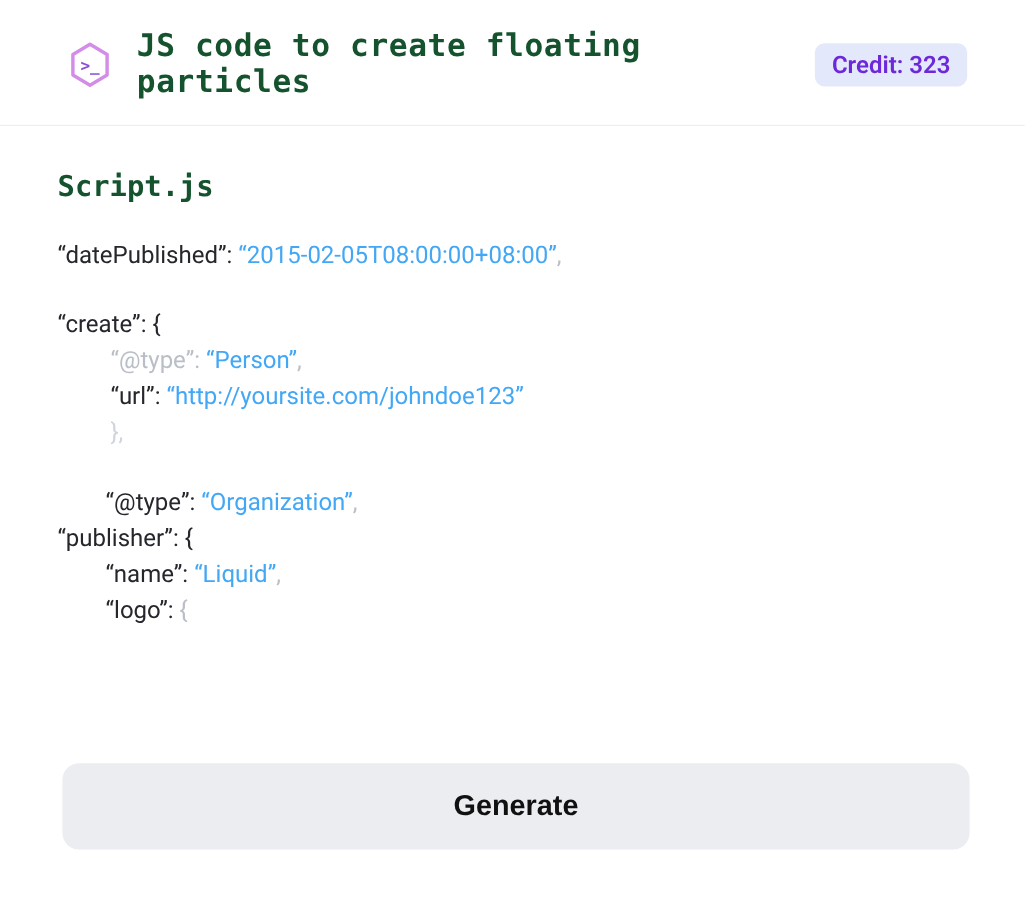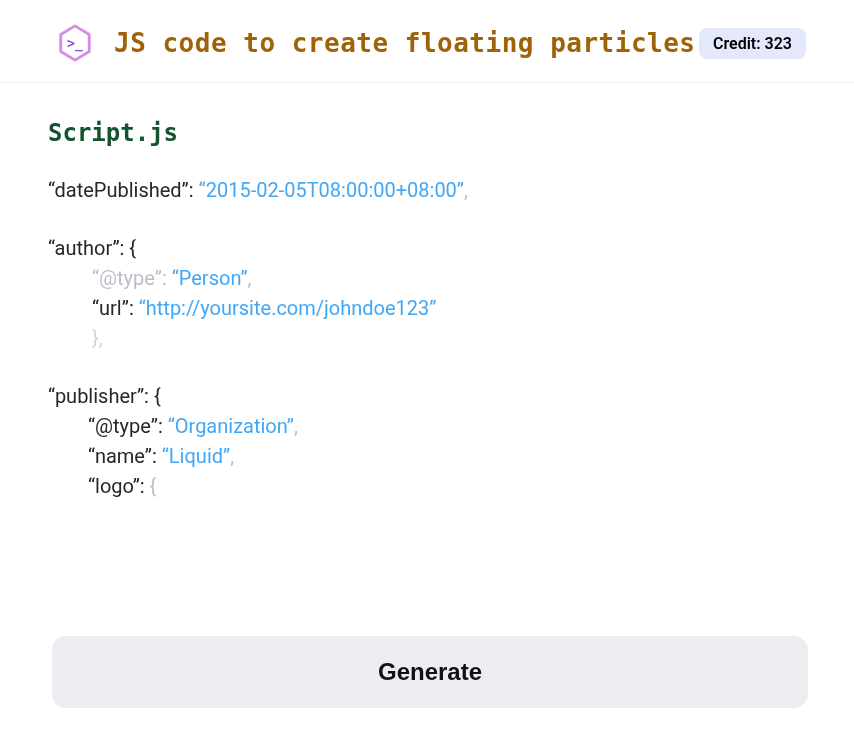--- a/index.html
+++ b/index.html
@@ -23,27 +23,27 @@
     width: 38px;
     height: 38px;
     margin-right: 20px;
     flex-shrink: 0;
   }
   .title {
     font-family: ui-monospace, "SF Mono", Menlo, Consolas, monospace;
     font-size: 26px;
     font-weight: 700;
     letter-spacing: 0.5px;
-    color: #a16207;
+    color: #14532d;
     flex: 1;
   }
   .credit-badge {
     background: #e4e8fb;
-    color: #000000;
-    font-size: 16px;
+    color: #6d28d9;
+    font-size: 20px;
     font-weight: 600;
     padding: 6px 14px;
     border-radius: 8px;
     white-space: nowrap;
   }
 
   
   .main {
     padding: 36px 48px 0 48px;
   }
@@ -105,29 +105,29 @@
 <div class="main">
   <div class="file-title">Script.js</div>
 
   <div class="code">
 
     <div class="group">
       <span>“datePublished”</span><span>: </span><span class="value">“2015-02-05T08:00:00+08:00”</span><span class="dim">,</span>
     </div>
 
     <div class="group">
-      <div class="line"><span>“author”: {</span></div>
+      <div class="line"><span>“create”: {</span></div>
       <div class="line indent1"><span class="dim">“@type”</span><span class="dim">: </span><span class="value">“Person”</span><span class="dim">,</span></div>
       <div class="line indent1"><span>“url”</span><span>: </span><span class="value">“http://yoursite.com/johndoe123”</span></div>
       <div class="line indent1"><span class="faded">},</span></div>
     </div>
 
     <div class="group">
+      <div class="line indent2"><span>“@type”</span><span>: </span><span class="value">“Organization”</span><span class="dim">,</span></div>
       <div class="line"><span>“publisher”: {</span></div>
-      <div class="line indent2"><span>“@type”</span><span>: </span><span class="value">“Organization”</span><span class="dim">,</span></div>
       <div class="line indent2"><span>“name”</span><span>: </span><span class="value">“Liquid”</span><span class="dim">,</span></div>
       <div class="line indent2"><span>“logo”</span><span>: </span><span class="dim">{</span></div>
     </div>
 
   </div>
 </div>
 
 <div class="generate-wrap">
   <button class="generate-btn">Generate</button>
 </div>

